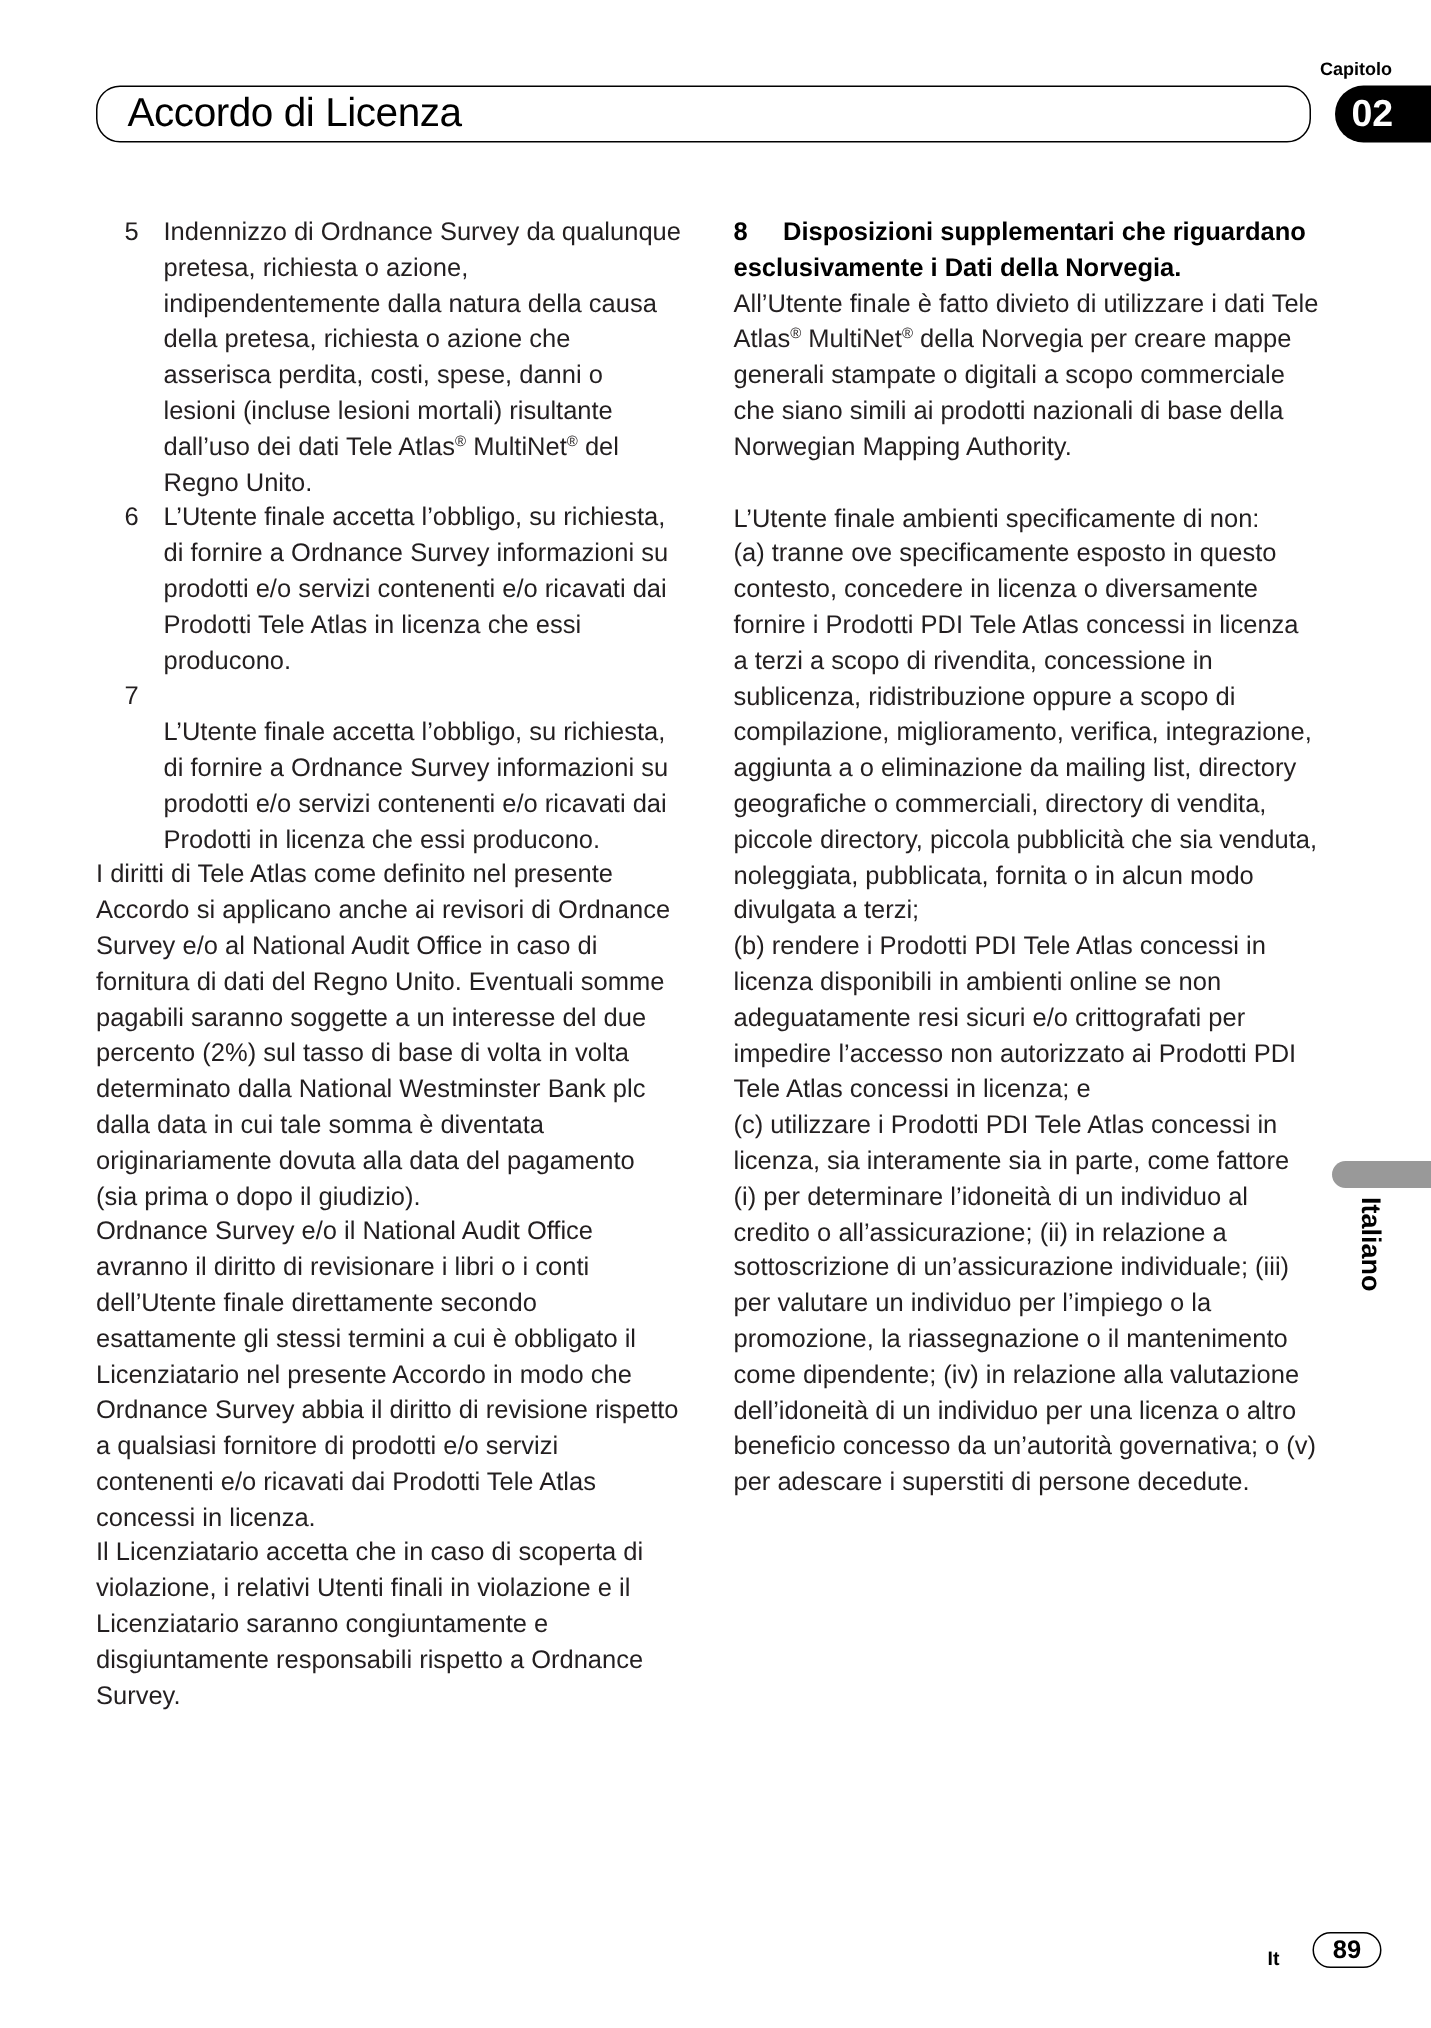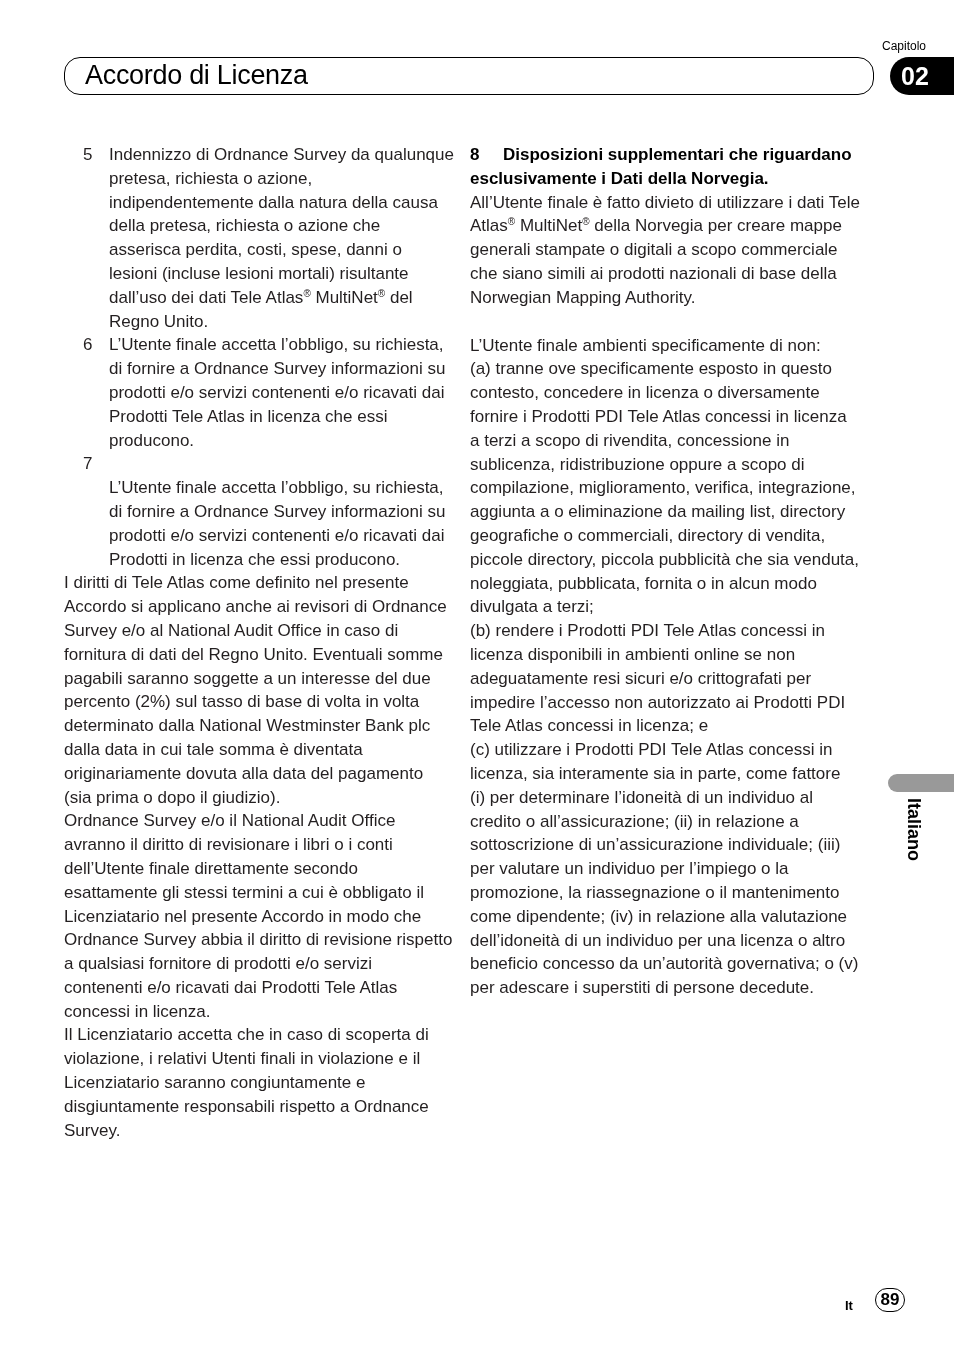--- a/index.html
+++ b/index.html
@@ -2,63 +2,63 @@
 <html><head>
 <meta charset="utf-8">
 <style>
   html, body { margin: 0; padding: 0; background: #ffffff; }
   body {
     width: 954px; height: 1352px; position: relative; overflow: hidden;
     font-family: "Liberation Sans", sans-serif; color: #231f20;
   }
   .chapter-label {
     position: absolute; left: 874px; top: 39px; width: 60px;
-    font-size: 12px; font-weight: normal; text-align: center; color: #000;
+    font-size: 12px; font-weight: bold; text-align: center; color: #000;
   }
   .chapter-badge {
     position: absolute; left: 890px; top: 57px; width: 70px; height: 38px;
     background: #000; border-radius: 19px 0 0 19px;
     color: #fff; font-weight: bold; font-size: 25px; line-height: 38px;
     padding-left: 11px; box-sizing: border-box;
   }
   .title-box {
     position: absolute; left: 64px; top: 57px; width: 810px; height: 38px;
     border: 1.5px solid #000; border-radius: 16px; box-sizing: border-box;
   }
   .title-box h1 {
     margin: 0; position: absolute; left: 20px; top: 2px;
     font-size: 27px; font-weight: normal; color: #000; letter-spacing: -0.3px;
   }
   .col {
     position: absolute; top: 143px;
     font-size: 17px; line-height: 23.8px; color: #231f20;
   }
   .col-left { left: 64px; width: 390px; }
-  .col-right { left: 470px; width: 390px; }
+  .col-right { left: 489px; width: 390px; }
   .num-item { display: flex; }
   .num-item .n { width: 45px; padding-left: 19px; box-sizing: border-box; flex: none; }
   .num-item .t { flex: 1; }
   .indent { padding-left: 45px; }
   .italic { font-style: italic; }
   p { margin: 0; }
   .sec-head { font-weight: bold; color: #000; }
   .sec-head .sn { display: inline-block; width: 33px; }
   .gap { height: 24px; }
   sup { font-size: 10px; line-height: 0; vertical-align: 6px; }
   .lang-tab {
     position: absolute; left: 888px; top: 774px; width: 70px; height: 18px;
     background: #999; border-radius: 9px 0 0 9px;
   }
   .lang-label {
     position: absolute; left: 896px; top: 798px; width: 28px; height: 80px;
     writing-mode: vertical-rl; font-weight: bold; font-size: 18px; color: #000;
   }
   .foot-lang { position: absolute; left: 845px; top: 1298px; font-size: 13px; font-weight: bold; color: #000; }
   .page-num {
-    position: absolute; left: 875px; top: 1288px; width: 30px; height: 24px;
+    position: absolute; left: 875px; top: 1288px; width: 46px; height: 24px;
     border: 1.5px solid #000; border-radius: 12px; box-sizing: border-box;
     text-align: center; font-weight: bold; font-size: 17px; line-height: 21px; color: #000;
   }
 </style>
 </head>
 <body>
 
 <div class="chapter-label">Capitolo</div>
 <div class="chapter-badge">02</div>
 <div class="title-box">

